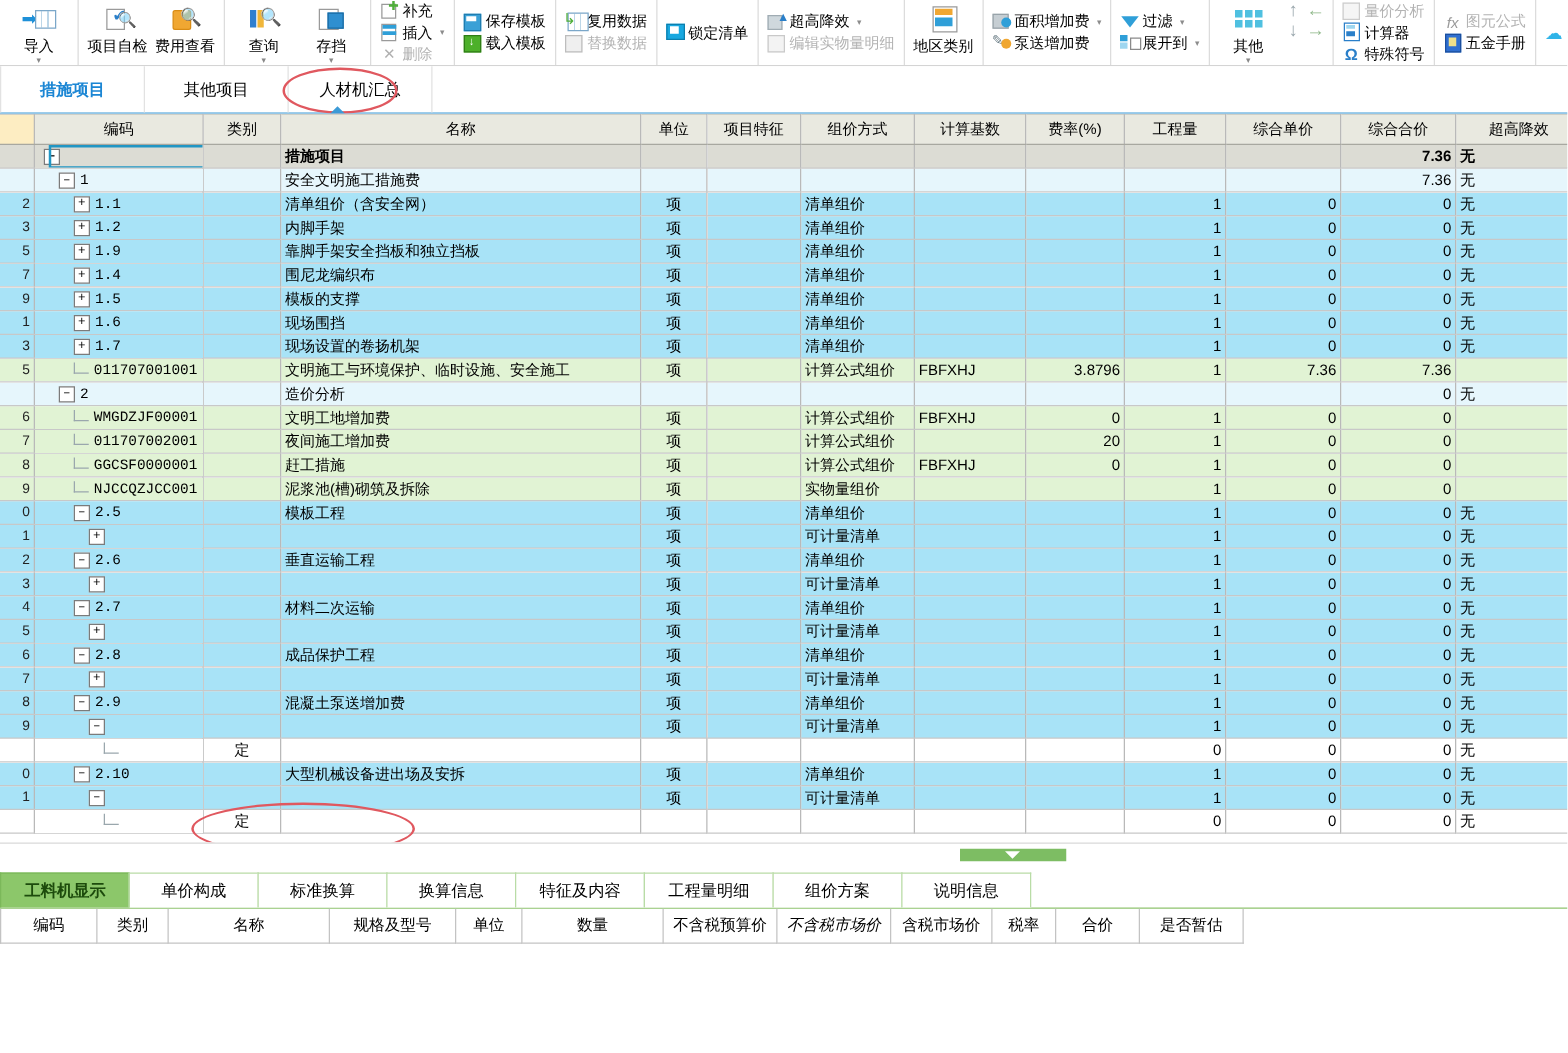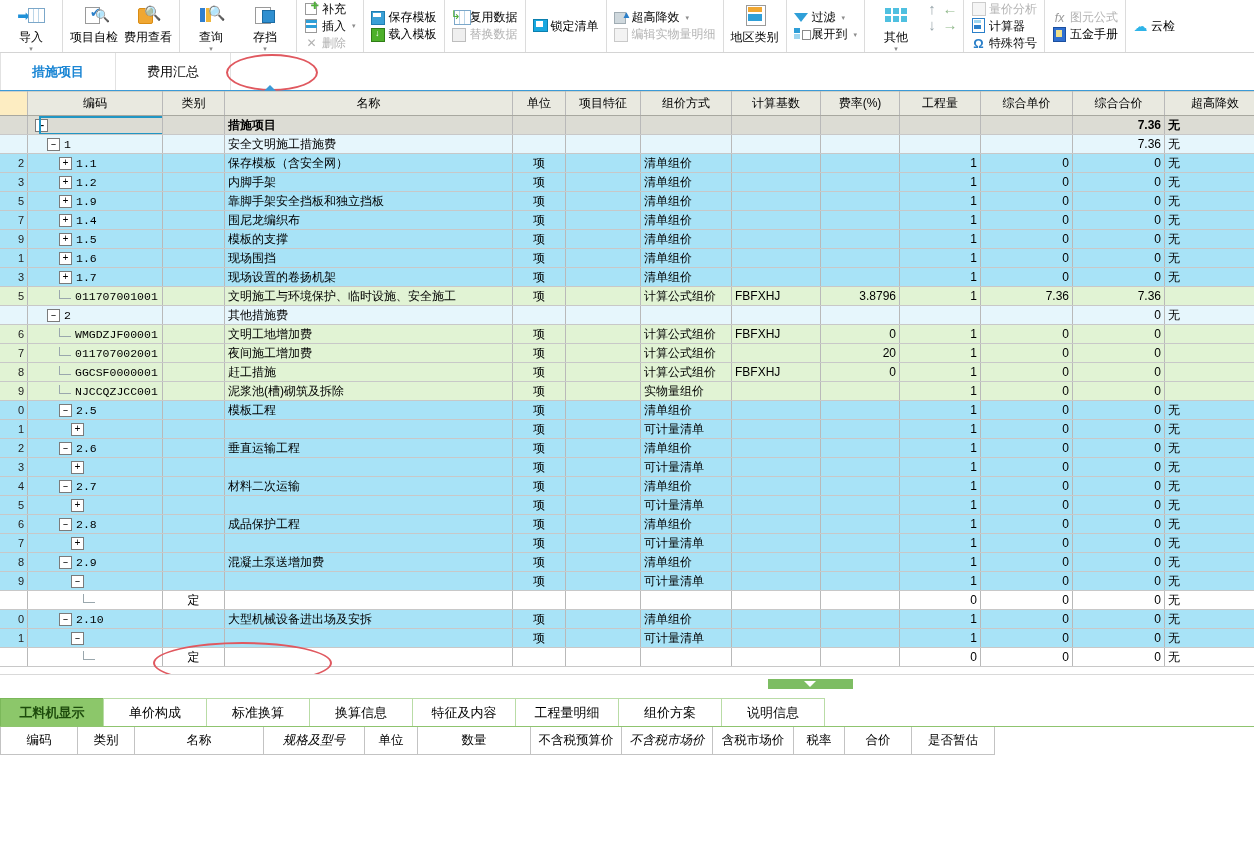--- a/index.html
+++ b/index.html
@@ -233,20 +233,33 @@
             <span style="position:absolute;left:4px;top:3px;width:14px;height:5px;background:#f0a732"></span>
             <span style="position:absolute;left:4px;top:10px;width:14px;height:7px;background:#2f9fd8"></span>
           </span>
         </span>
         <div class="lb">地区类别</div>
       </div>
     </div>
     <div class="rgroup">
       <div class="col2">
         <div class="smbtn">
+          <span class="gl"><span style="position:relative;display:inline-block;width:15px;height:12px"><span style="position:absolute;left:0;top:0;width:11px;height:10px;background:#c6ced3;border:1px solid #98a3a9"></span><span style="position:absolute;left:7px;top:3px;width:8px;height:8px;background:#2f9fd8;border-radius:50%"></span></span></span>
+          <span class="lb">面积增加费</span>
+          <span class="caret">▾</span>
+        </div>
+        <div class="smbtn">
+          <span class="gl"><span style="position:relative;display:inline-block;width:15px;height:12px"><span style="position:absolute;left:0;top:0;color:#6b7d86;font-size:11px">✎</span><span style="position:absolute;left:7px;top:3px;width:8px;height:8px;background:#f0a732;border-radius:50%"></span></span></span>
+          <span class="lb">泵送增加费</span>
+        </div>
+      </div>
+    </div>
+    <div class="rgroup">
+      <div class="col2">
+        <div class="smbtn">
           <span class="gl"><span style="display:inline-block;width:0;height:0;border-left:7px solid transparent;border-right:7px solid transparent;border-top:9px solid #2f9fd8"></span></span>
           <span class="lb">过滤</span>
           <span class="caret">▾</span>
         </div>
         <div class="smbtn">
           <span class="gl"><span style="position:relative;display:inline-block;width:15px;height:12px"><span style="position:absolute;left:0;top:0;width:6px;height:5px;background:#2f9fd8"></span><span style="position:absolute;left:0;top:6px;width:6px;height:5px;background:#9ed6f0"></span><span style="position:absolute;left:8px;top:2px;width:7px;height:8px;border:1px solid #8a8a8a;background:#fff"></span></span></span>
           <span class="lb">展开到</span>
           <span class="caret">▾</span>
         </div>
       </div>
@@ -309,21 +322,24 @@
         </div>
       </div>
     </div>
   </div>
 
 <div id="tabbar">
     <div class="tab active">
       <span>措施项目</span>
     </div>
     <div class="tab">
-      <span>费用汇总</span>
+      <span>其他项目</span>
+    </div>
+    <div class="tab">
+      <span>人材机汇总</span>
     </div>
     <div id="tabEllipse"></div>
   <div id="tabArrow"></div>
 </div>
 
 <div id="gridwrap">
   <table class="grid">
     <thead>
         <tr id="gridHead">
           <th style="width: 21px; background: rgb(253, 237, 194);"></th>
@@ -388,21 +404,21 @@
         <tr class="r-blue">
           <td class="rn">2</td>
           <td class="treecell">
             <div class="tw">
               <span class="ind" style="width: 28px;"></span>
               <span class="exp">+</span>
               <span class="codetxt">1.1</span>
             </div>
           </td>
           <td class="ctr"></td>
-          <td>保存模板（含安全网）</td>
+          <td>清单组价（含安全网）</td>
           <td class="ctr">项</td>
           <td></td>
           <td>清单组价</td>
           <td></td>
           <td class="num"></td>
           <td class="num">1</td>
           <td class="num">0</td>
           <td class="num">0</td>
           <td>无</td>
         </tr>
@@ -556,21 +572,21 @@
         <tr class="r-l1">
           <td class="rn"></td>
           <td class="treecell">
             <div class="tw">
               <span class="ind" style="width: 16px;"></span>
               <span class="exp">–</span>
               <span class="codetxt">2</span>
             </div>
           </td>
           <td class="ctr"></td>
-          <td>其他措施费</td>
+          <td>造价分析</td>
           <td class="ctr"></td>
           <td></td>
           <td></td>
           <td></td>
           <td class="num"></td>
           <td class="num"></td>
           <td class="num"></td>
           <td class="num">0</td>
           <td>无</td>
         </tr>
@@ -987,21 +1003,21 @@
       <div class="btab">
         <span>说明信息</span>
       </div>
     </div>
   <table class="bgrid">
     <thead>
         <tr id="bHead">
           <th style="width: 72px;">编码</th>
           <th style="width: 52px;">类别</th>
           <th style="width: 124px;">名称</th>
-          <th style="width: 96px; font-style: italic;">规格及型号</th>
+          <th style="width: 96px;">规格及型号</th>
           <th style="width: 48px;">单位</th>
           <th style="width: 108px;">数量</th>
           <th style="width: 86px;">不含税预算价</th>
           <th style="width: 86px; font-style: italic;">不含税市场价</th>
           <th style="width: 76px;">含税市场价</th>
           <th style="width: 46px;">税率</th>
           <th style="width: 62px; margin-left: 48px;">合价</th>
           <th style="width: 78px;">是否暂估</th>
         </tr>
       </thead>

